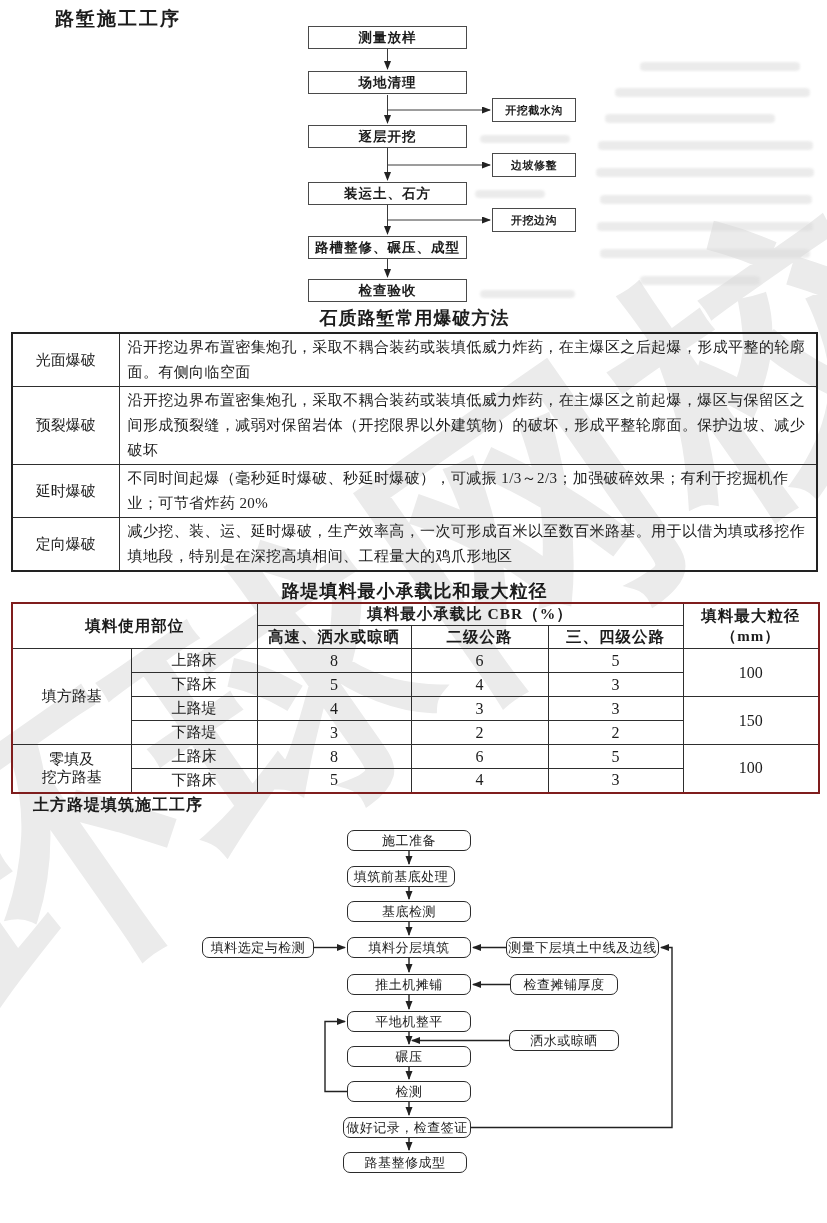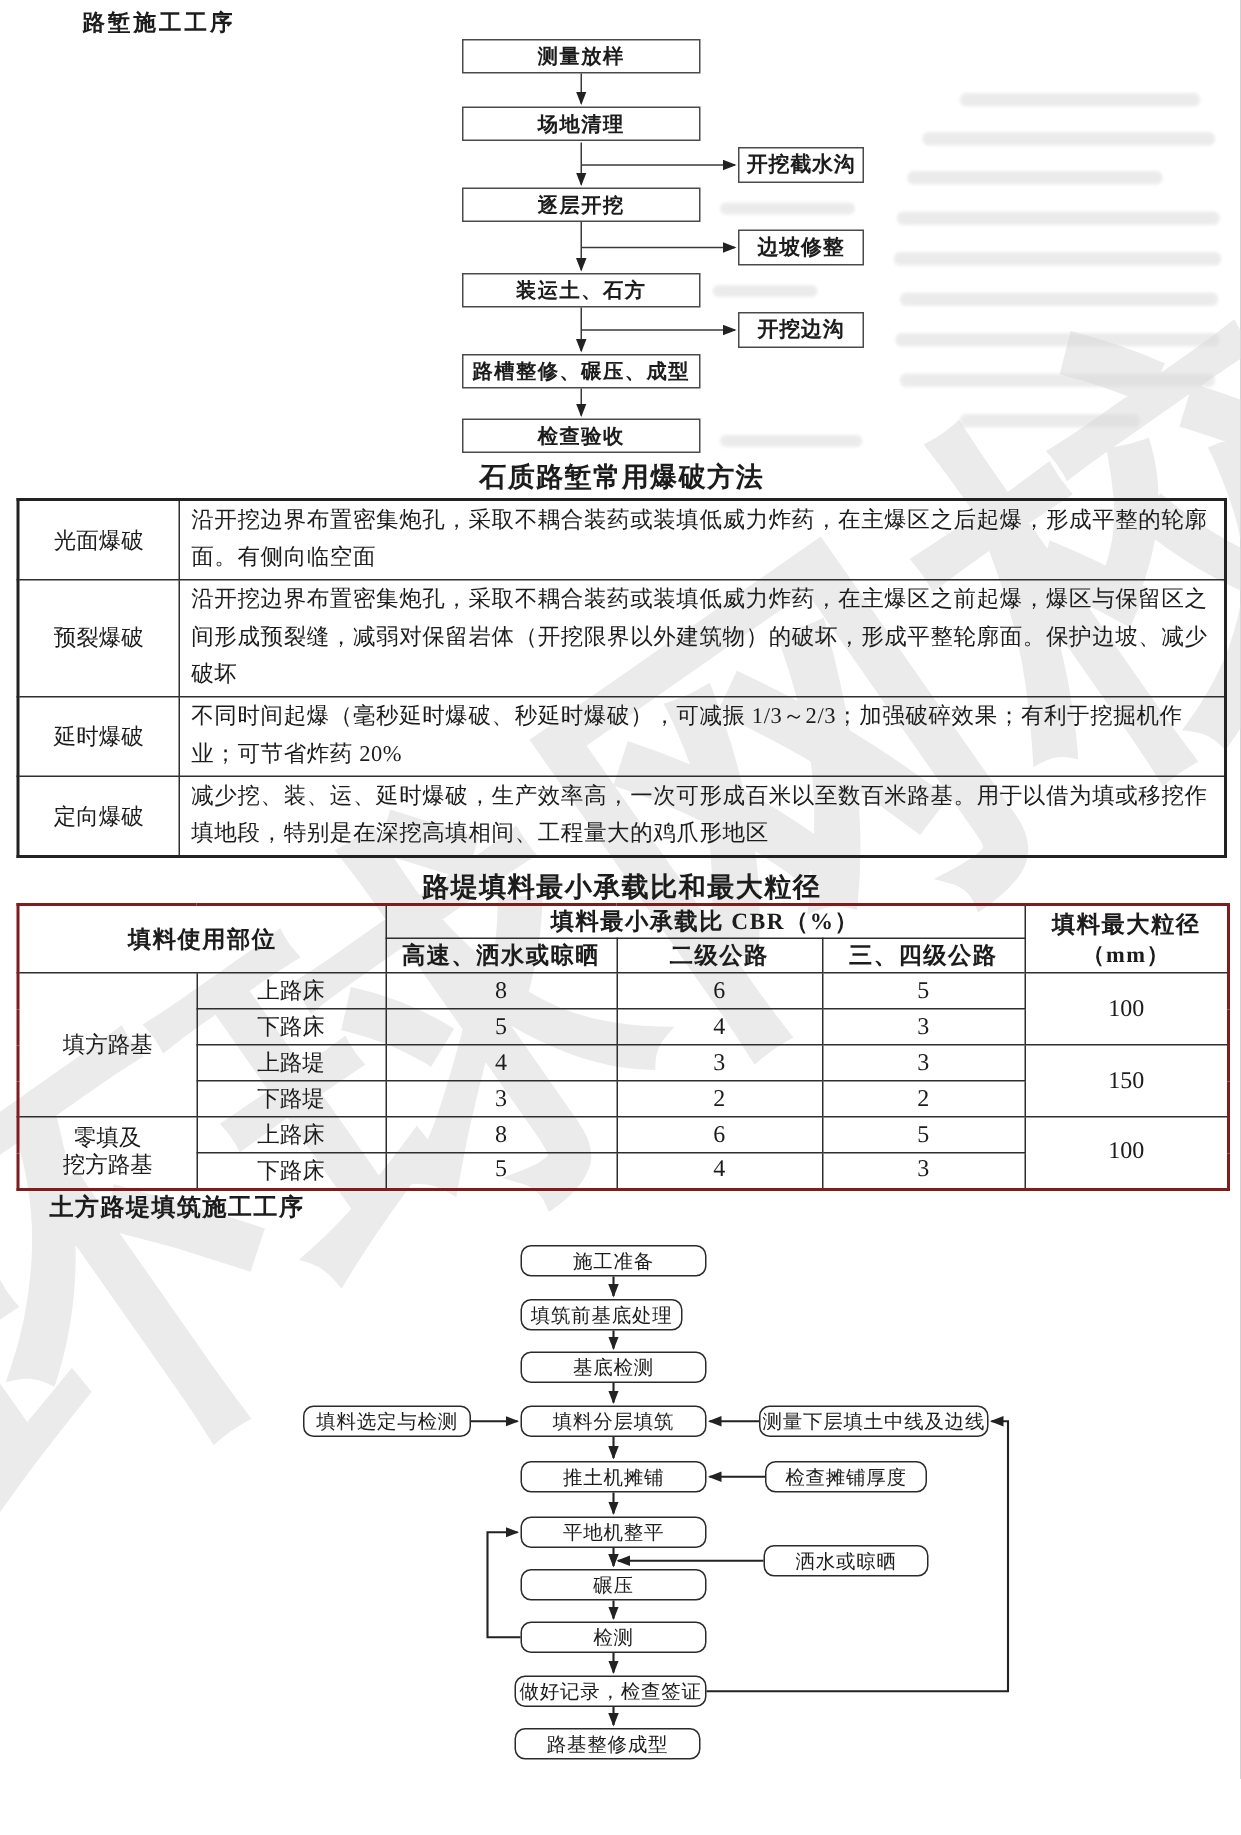--- a/index.html
+++ b/index.html
@@ -10,30 +10,30 @@
   .watermark { position:absolute; left:-180px; top:420px; z-index:0; white-space:nowrap;
     font-size:285px; font-weight:700; color:#ebebeb; letter-spacing:10px;
     transform:rotate(-35deg); transform-origin:center; user-select:none; }
   .bleed { position:absolute; background:#d9d9d9; opacity:.5; border-radius:4px; filter:blur(1.2px); z-index:0; }
 
   .layer { position:absolute; inset:0; z-index:1; }
   svg.connectors { position:absolute; inset:0; z-index:2; pointer-events:none; }
 
   
   .title { position:absolute; font-weight:700; }
-  .title1 { left:55px; top:6px;  font-size:15px; letter-spacing:2px; }
+  .title1 { left:55px; top:6px;  font-size:19px; letter-spacing:2px; }
   .title2 { left:11px; top:306px; width:807px; text-align:center; font-size:18px; letter-spacing:1px; }
   .title3 { left:11px; top:579px; width:807px; text-align:center; font-size:18px; letter-spacing:1px; }
   .title4 { left:33px; top:795px; font-size:16px; letter-spacing:1px; }
 
   
   .fc1-box { position:absolute; left:308px; width:159px; height:23px; border:1px solid #4a4a4a;
     display:flex; align-items:center; justify-content:center; font-size:13.5px; font-weight:700; letter-spacing:1px; }
   .fc1-side { position:absolute; left:492px; width:84px; height:24px; border:1px solid #4a4a4a;
-    display:flex; align-items:center; justify-content:center; font-size:14px; font-weight:700; letter-spacing:.5px; }
+    display:flex; align-items:center; justify-content:center; font-size:11px; font-weight:700; letter-spacing:.5px; }
 
   
   .fc2-box { position:absolute; height:21px; border:1.6px solid #2b2b2b; border-radius:7px;
     display:flex; align-items:center; justify-content:center; font-size:13px; font-weight:400;
     letter-spacing:.5px; white-space:nowrap; background:transparent; }
 
   
   table { border-collapse:collapse; table-layout:fixed; }
   .t1 { position:absolute; left:11px; top:332px; width:807px; border:2px solid #222; }
   .t1 th, .t1 td { border:1px solid #2e2e2e; }

